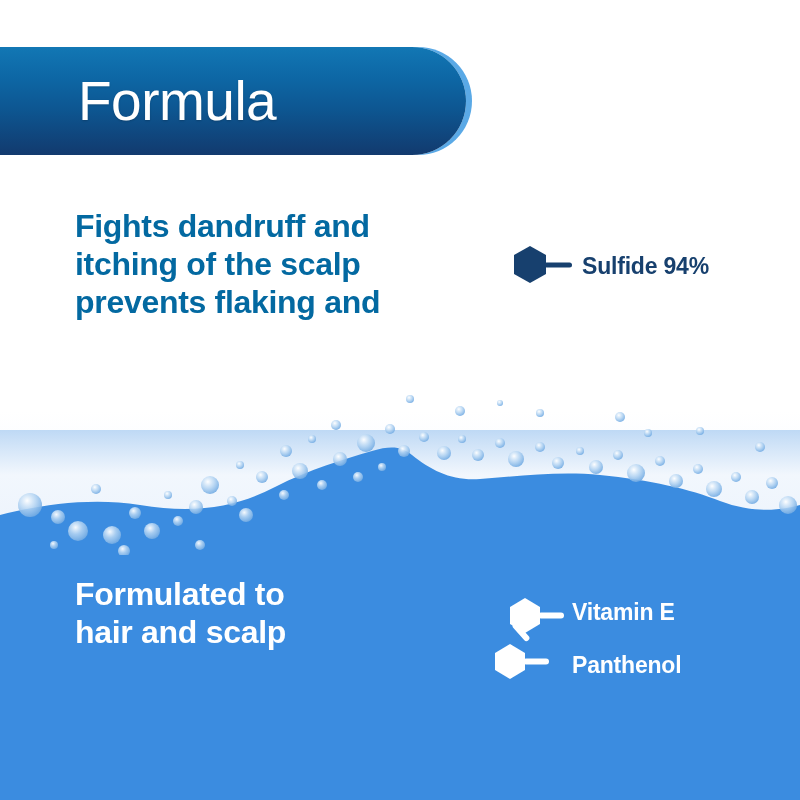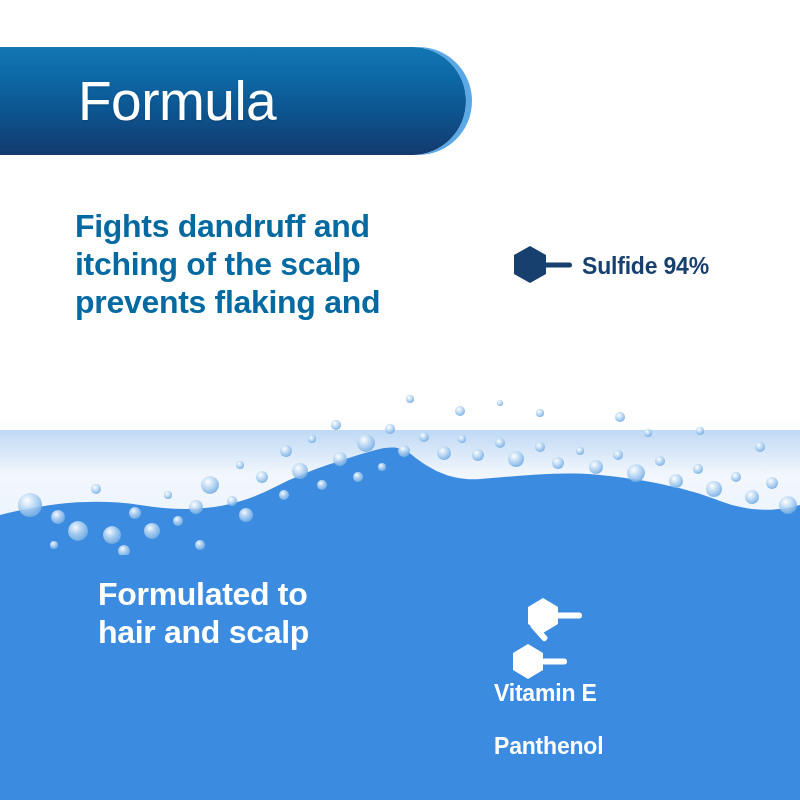--- a/index.html
+++ b/index.html
@@ -87,38 +87,36 @@
     position: absolute;
     left: 75px;
     top: 575px;
     width: 360px;
     color: #ffffff;
     font-size: 32px;
     font-weight: bold;
     line-height: 1.19;
     letter-spacing: -0.3px;
     z-index: 4;
-    margin-left: 23px;
   }
 
   
   .ingredient-group {
     position: absolute;
     display: flex;
     align-items: center;
     z-index: 6;
   }
   .ingredient-top {
     left: 508px;
     top: 243px;
   }
   .ingredient-bottom {
     left: 490px;
     top: 596px;
-    flex-direction: column;
   }
 
   .mol-icon-top { width: 68px; height: 46px; display: block; }
   .mol-icon-bottom { width: 78px; height: 86px; display: block; }
 
   .ingredient-labels-top {
     margin-left: 6px;
     color: #17406e;
     font-size: 23px;
     font-weight: bold;

